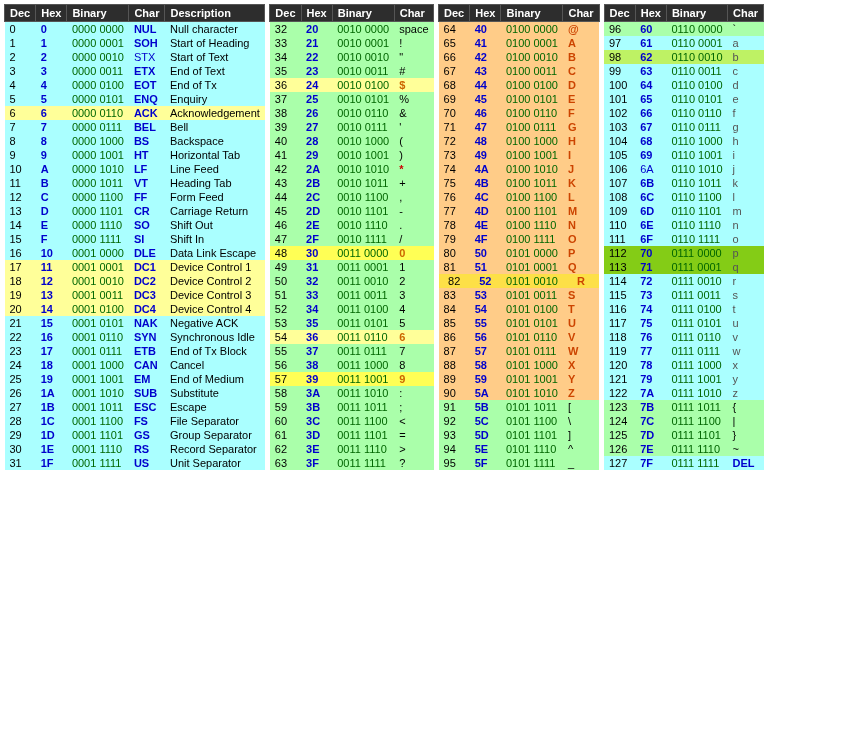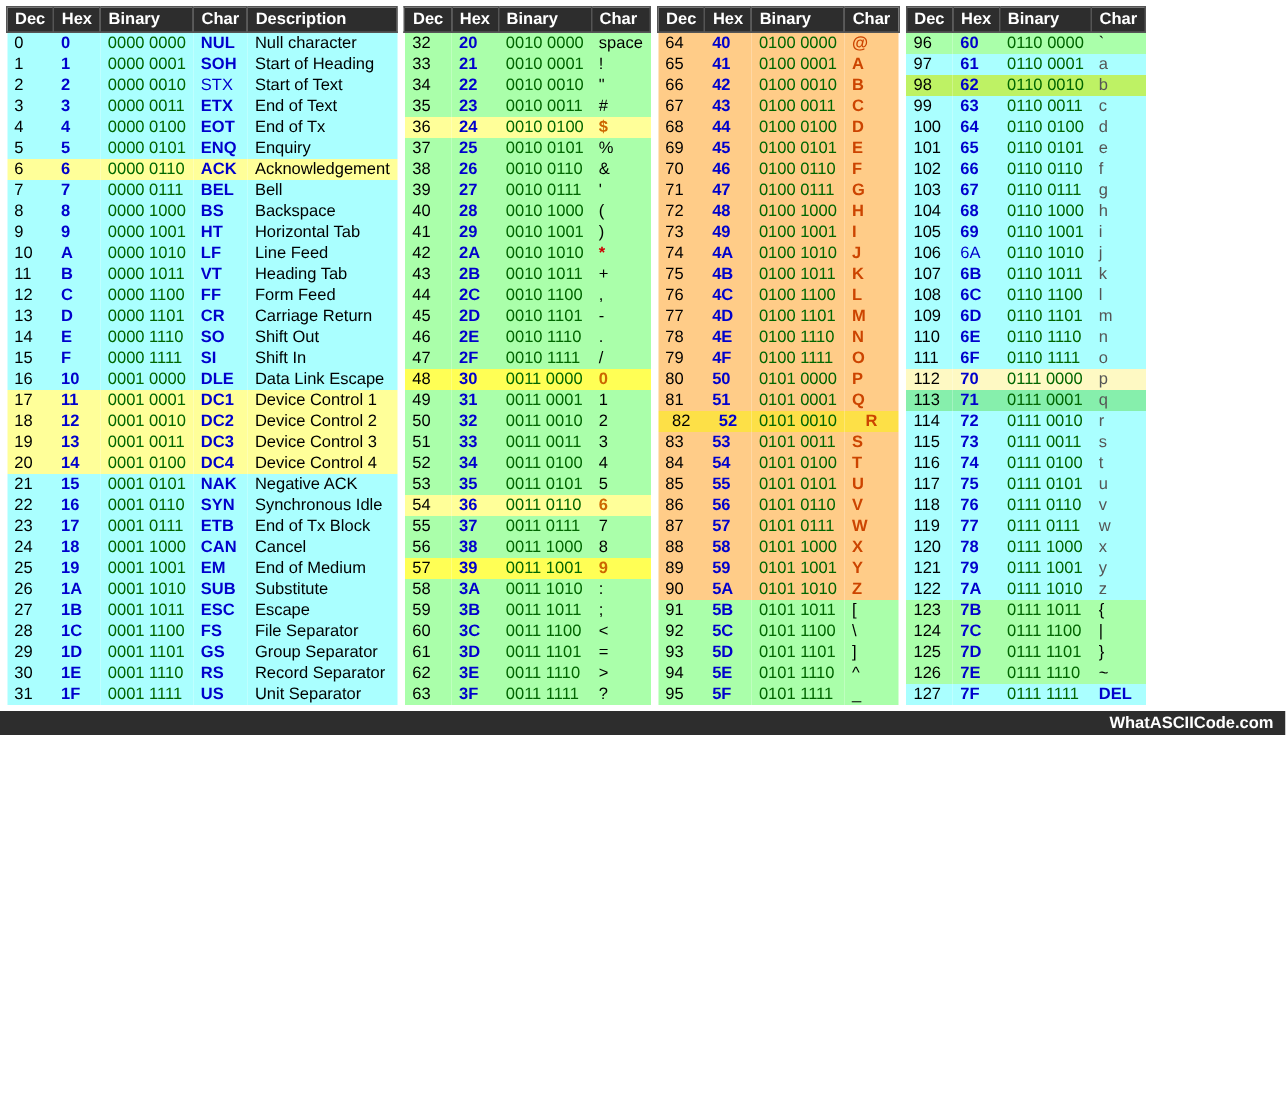--- a/index.html
+++ b/index.html
@@ -807,27 +807,27 @@
       <td style="color:#0000cc;font-weight:bold">6E</td>
       <td style="color:#006600">0110 1110</td>
       <td style="color:#555555">n</td>
     </tr>
           <tr style="background-color: rgb(170, 255, 255);">
       <td>111</td>
       <td style="color:#0000cc;font-weight:bold">6F</td>
       <td style="color:#006600">0110 1111</td>
       <td style="color:#555555">o</td>
     </tr>
-          <tr style="background-color: #fef9c3;">
+          <tr style="background-color: #84cc16;">
       <td>112</td>
       <td style="color:#0000cc;font-weight:bold">70</td>
       <td style="color:#006600">0111 0000</td>
       <td style="color:#555555">p</td>
     </tr>
-          <tr style="background-color: #86efac;">
+          <tr style="background-color: #84cc16;">
       <td>113</td>
       <td style="color:#0000cc;font-weight:bold">71</td>
       <td style="color:#006600">0111 0001</td>
       <td style="color:#555555">q</td>
     </tr>
           <tr style="background-color: rgb(170, 255, 255);">
       <td>114</td>
       <td style="color:#0000cc;font-weight:bold">72</td>
       <td style="color:#006600">0111 0010</td>
       <td style="color:#555555">r</td>
@@ -907,14 +907,13 @@
           <tr style="background-color: rgb(170, 255, 255);">
       <td>127</td>
       <td style="color:#0000cc;font-weight:bold">7F</td>
       <td style="color:#006600">0111 1111</td>
       <td style="color:#0000cc;font-weight:bold">DEL</td>
     </tr>
         </tbody>
     </table>
   </div>
 
-  <div class="footer">WhatASCIICode.com</div>
 </div>
 
 </body></html>

